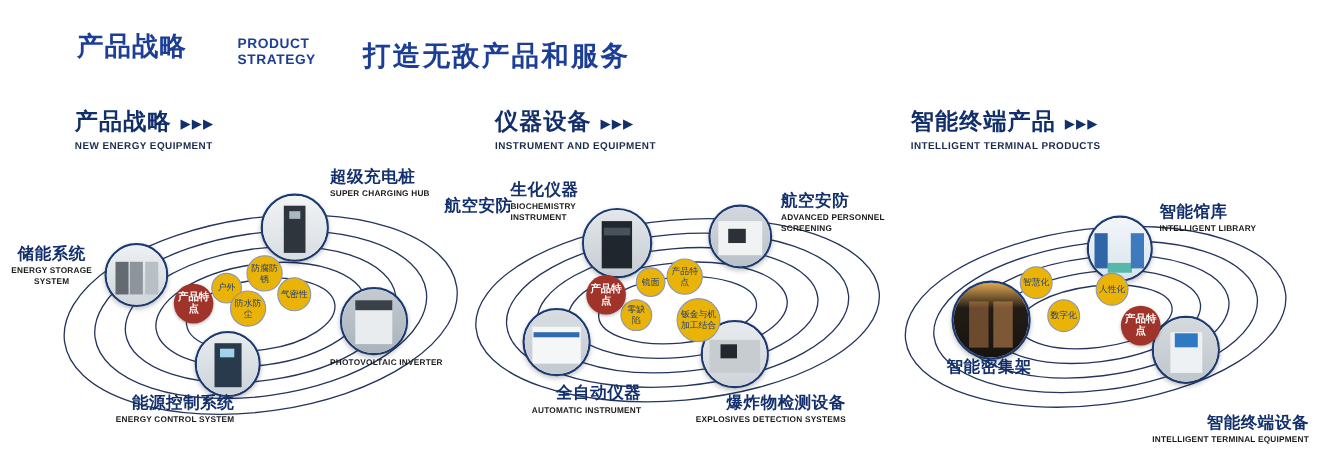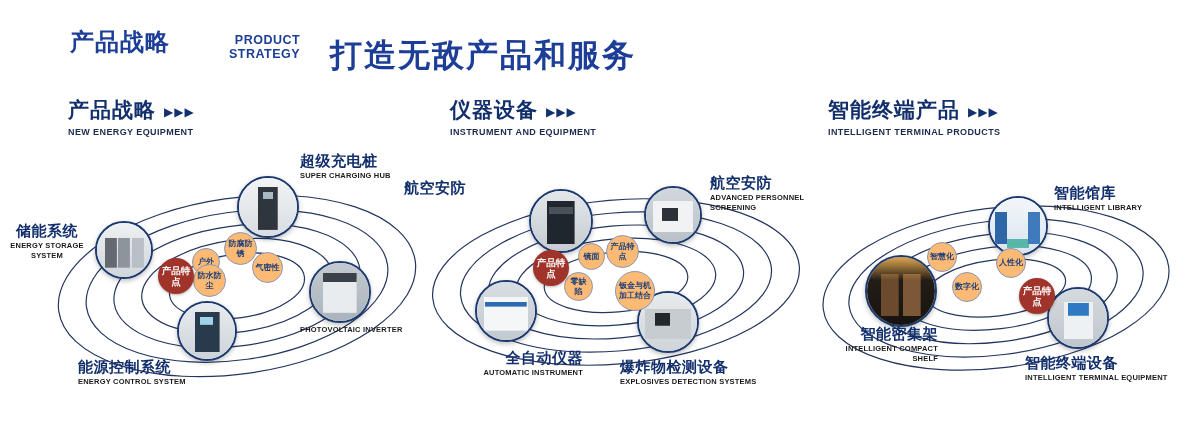--- a/index.html
+++ b/index.html
@@ -1,22 +1,22 @@
 <!DOCTYPE html>
 <html><head>
 <meta charset="utf-8">
 <style>
   html,body{margin:0;padding:0;background:#fff;}
   .canvas{position:relative;width:1200px;height:422px;background:#ffffff;overflow:hidden;
           font-family:"Liberation Sans","DejaVu Sans",sans-serif;}
 
   
   .h-title{position:absolute;left:70px;top:26px;font-size:24px;font-weight:bold;color:#1c3e96;letter-spacing:1px;}
-  .h-tag{position:absolute;left:229px;top:34px;font-size:12.5px;font-weight:bold;color:#1c3e96;line-height:1.08;letter-spacing:.5px;text-align:right;}
-  .h-slogan{position:absolute;left:330px;top:34px;font-size:32px;font-weight:bold;color:#1c3e96;letter-spacing:2px;}
+  .h-tag{position:absolute;left:216px;top:34px;font-size:12.5px;font-weight:bold;color:#1c3e96;line-height:1.08;letter-spacing:.5px;}
+  .h-slogan{position:absolute;left:330px;top:34px;font-size:25px;font-weight:bold;color:#1c3e96;letter-spacing:2px;}
 
   
   .sec-head{position:absolute;z-index:6;}
   .sec-title{display:flex;align-items:baseline;gap:8px;font-size:21px;font-weight:bold;color:#122f6b;letter-spacing:1px;}
   .arrows{font-size:12px;letter-spacing:1px;color:#12306e;transform:translateY(-1px);}
   .sec-sub{font-size:9px;font-weight:bold;color:#1c2b4d;letter-spacing:.4px;margin-top:3px;}
 
   
   .orbit{position:absolute;overflow:visible;z-index:1;}
 
@@ -74,22 +74,22 @@
 
   
   .lbl{position:absolute;z-index:6;}
   .zh{font-size:15px;font-weight:bold;color:#13306d;line-height:1.2;letter-spacing:.5px;}
   .en{font-size:7.5px;font-weight:bold;color:#1a1a1a;line-height:1.3;letter-spacing:.2px;margin-top:1px;}
 
   
   .badge{position:absolute;width:36px;height:36px;border-radius:50%;background:#a0342a;color:#fff;
          font-weight:bold;font-size:9.5px;line-height:1.2;display:flex;align-items:center;justify-content:center;
          text-align:center;box-shadow:0 1px 3px rgba(0,0,0,.3);z-index:5;}
-  .bubble{position:absolute;border-radius:50%;background:#fdba74;border:1px solid #8a96b3;color:#1c3e7a;
-          font-weight:bold;font-size:8px;line-height:1.25;display:flex;align-items:center;justify-content:center;
+  .bubble{position:absolute;border-radius:50%;background:#eab308;border:1px solid #8a96b3;color:#1c3e7a;
+          font-weight:normal;font-size:8px;line-height:1.25;display:flex;align-items:center;justify-content:center;
           text-align:center;z-index:4;box-sizing:border-box;padding:2px;}
 </style>
 </head>
 <body>
 
 <div class="canvas">
 
   <div class="h-title">产品战略</div>
   <div class="h-tag">
     <div>PRODUCT</div>
@@ -132,30 +132,30 @@
     <div class="zh">超级充电桩</div>
     <div class="en">SUPER CHARGING HUB</div>
   </div>
   <div class="lbl" style="left:2px;top:222px;width:90px;text-align:center">
     <div class="zh">储能系统</div>
     <div class="en">ENERGY STORAGE SYSTEM</div>
   </div>
   <div class="lbl" style="left:300px;top:324px;width:120px">
     <div class="en">PHOTOVOLTAIC INVERTER</div>
   </div>
-  <div class="lbl" style="left:78px;top:358px;width:135px;text-align:left">
+  <div class="lbl" style="left:78px;top:358px;width:135px;text-align:right">
     <div class="zh">能源控制系统</div>
     <div class="en">ENERGY CONTROL SYSTEM</div>
   </div>
 
   <div class="badge" style="left:158px;top:258px">产品特点</div>
   <div class="bubble" style="left:192px;top:248px;width:28px;height:28px">户外</div>
   <div class="bubble" style="left:224px;top:232px;width:33px;height:33px">防腐防锈</div>
   <div class="bubble" style="left:252px;top:252px;width:31px;height:31px">气密性</div>
-  <div class="bubble" style="left:193px;top:264px;width:33px;height:33px">防水防尘</div>
+  <div class="bubble" style="left:209px;top:264px;width:33px;height:33px">防水防尘</div>
 
   <div class="sec-head" style="left:450px;top:96px">
     <div class="sec-title">
       <span>仪器设备</span>
       <span class="arrows">▶▶▶</span>
     </div>
     <div class="sec-sub">INSTRUMENT AND EQUIPMENT</div>
   </div>
 
   <svg class="orbit" style="left:424px;top:196px" width="384" height="176">
@@ -178,29 +178,33 @@
   <div class="node" style="left:644px;top:186px;width:58px;height:58px">
     <div class="photo p-screen"></div>
   </div>
   <div class="node" style="left:475px;top:280px;width:62px;height:62px">
     <div class="photo p-auto"></div>
   </div>
   <div class="node" style="left:637px;top:291px;width:62px;height:62px">
     <div class="photo p-explo"></div>
   </div>
 
+  <div class="lbl" style="left:464px;top:164px;width:80px">
+    <div class="zh">生化仪器</div>
+    <div class="en">BIOCHEMISTRY INSTRUMENT</div>
+  </div>
   <div class="lbl" style="left:710px;top:174px;width:105px">
     <div class="zh">航空安防</div>
     <div class="en">ADVANCED PERSONNEL SCREENING</div>
   </div>
   <div class="lbl" style="left:428px;top:349px;width:155px;text-align:right">
     <div class="zh">全自动仪器</div>
     <div class="en">AUTOMATIC INSTRUMENT</div>
   </div>
-  <div class="lbl" style="left:620px;top:358px;width:185px;text-align:left">
+  <div class="lbl" style="left:584px;top:358px;width:185px;text-align:right">
     <div class="zh">爆炸物检测设备</div>
     <div class="en">EXPLOSIVES DETECTION SYSTEMS</div>
   </div>
 
   <div class="badge" style="left:533px;top:250px">产品特点</div>
   <div class="bubble" style="left:578px;top:243px;width:27px;height:27px">镜面</div>
   <div class="bubble" style="left:606px;top:235px;width:33px;height:33px">产品特点</div>
   <div class="bubble" style="left:564px;top:272px;width:29px;height:29px">零缺陷</div>
   <div class="bubble" style="left:615px;top:271px;width:40px;height:40px">钣金与机加工结合</div>
 
@@ -231,23 +235,22 @@
   <div class="node" style="left:1047px;top:287px;width:62px;height:62px">
     <div class="photo p-terminal"></div>
   </div>
 
   <div class="lbl" style="left:1054px;top:184px;width:110px">
     <div class="zh">智能馆库</div>
     <div class="en">INTELLIGENT LIBRARY</div>
   </div>
   <div class="lbl" style="left:826px;top:325px;width:112px;text-align:right">
     <div class="zh">智能密集架</div>
-    <div class="en">INTELLIGENT COMPACT SHELF</div>
-  </div>
-  <div class="lbl" style="left:1025px;top:354px;width:165px;text-align:left">
+  </div>
+  <div class="lbl" style="left:1025px;top:376px;width:165px;text-align:right">
     <div class="zh">智能终端设备</div>
     <div class="en">INTELLIGENT TERMINAL EQUIPMENT</div>
   </div>
 
   <div class="badge" style="left:1019px;top:278px">产品特点</div>
   <div class="bubble" style="left:927px;top:242px;width:30px;height:30px">智慧化</div>
   <div class="bubble" style="left:996px;top:248px;width:30px;height:30px">人性化</div>
   <div class="bubble" style="left:952px;top:272px;width:30px;height:30px">数字化</div>
 
 </div>

